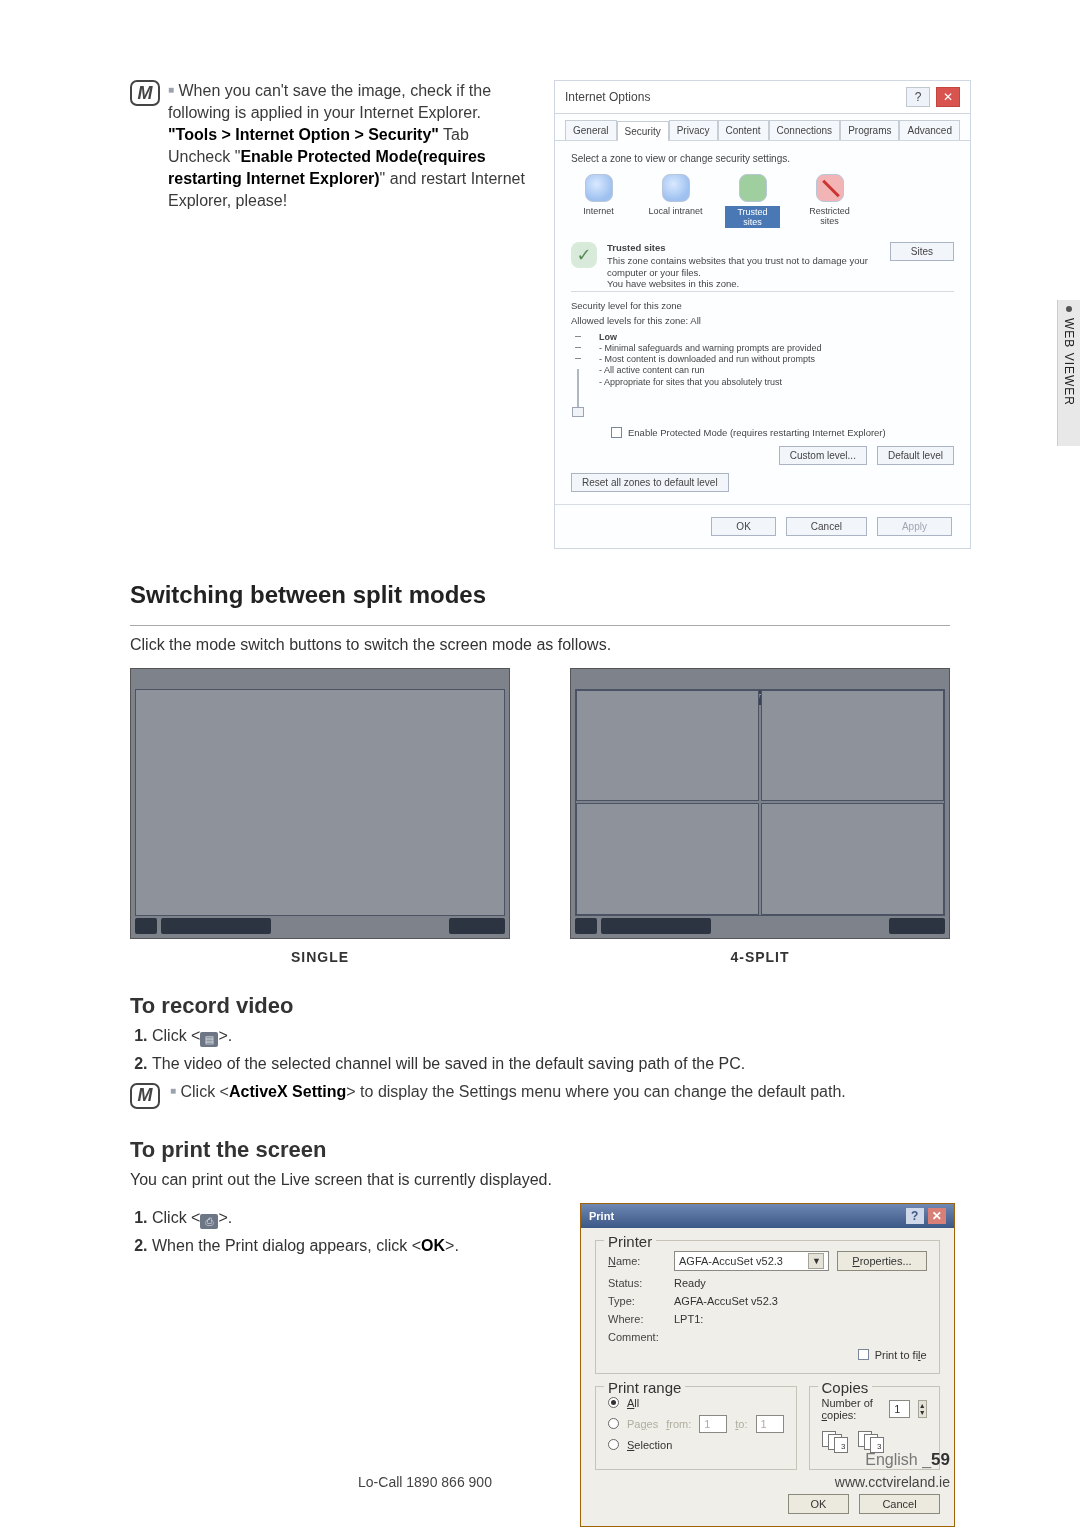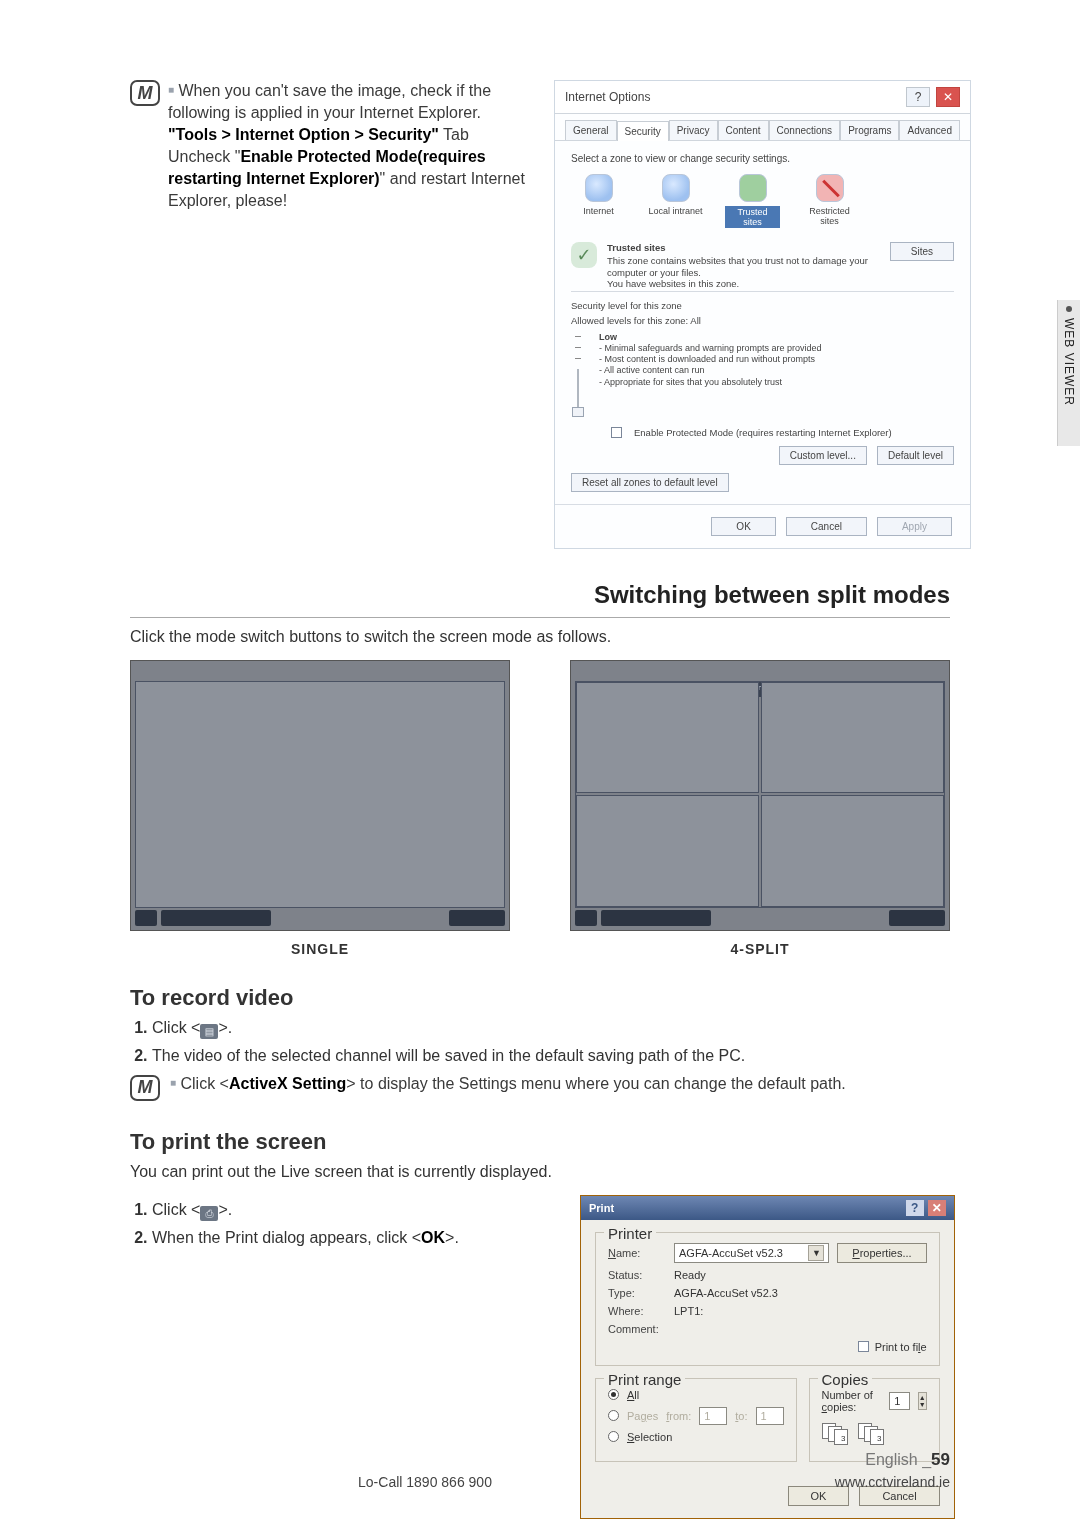--- a/index.html
+++ b/index.html
@@ -34,31 +34,31 @@
   .sites-btn { border: 1px solid #aab4c2; background: #f2f5fa; padding: 3px 20px; font-size: 10px; align-self: flex-start; }
   .fieldset-label { font-size: 9.5px; margin-top: 1px; border-top: 1px solid #d6dbe2; padding-top: 8px; }
   .allowed { font-size: 9.5px; margin-top: 4px; }
   .slider-block { display: flex; gap: 14px; margin-top: 6px; }
   .slider-col { width: 14px; display: flex; flex-direction: column; align-items: center; padding-top: 4px; }
   .slider-tick { width: 6px; height: 1px; background: #888; margin-bottom: 10px; }
   .slider-track { width: 2px; height: 46px; background: #b0b7c0; position: relative; }
   .slider-thumb { position: absolute; width: 12px; height: 10px; background: #f0f3f8; border: 1px solid #9aa4b2; left: -5px; bottom: -2px; }
   .slider-desc { font-size: 9px; line-height: 1.25; }
   .slider-desc b { font-weight: bold; }
-  .epm-row { margin-top: 12px; font-size: 9.5px; display: flex; align-items: center; gap: 12px; padding-left: 40px; }
+  .epm-row { margin-top: 12px; font-size: 9.5px; display: flex; align-items: center; gap: 6px; padding-left: 40px; }
   .chk { width: 11px; height: 11px; border: 1px solid #7a8699; background: #fff; }
   .btn-row { display: flex; gap: 10px; justify-content: flex-end; margin-top: 8px; }
   .win-btn { border: 1px solid #aab4c2; background: #f2f5fa; padding: 3px 10px; font-size: 10px; }
   .btn-row.single { justify-content: flex-start; margin-top: 8px; }
   .dialog-footer { display: flex; gap: 10px; justify-content: flex-end; padding: 12px 18px; border-top: 1px solid #d8dde4; }
   .dialog-footer .win-btn { padding: 3px 24px; }
   .dialog-footer .win-btn.disabled { color: #a0a7b1; }
   .sidebar-tab { position: absolute; right: 0; top: 300px; writing-mode: vertical-rl; background: #e8e8e8; padding: 6px 4px 40px 4px; font-size: 12px; letter-spacing: 1px; display: flex; align-items: center; gap: 6px; border-left: 1px solid #ccc; }
   .sidebar-dot { width: 6px; height: 6px; background: #555; border-radius: 50%; }
-  .h2 { font-size: 24px; font-weight: bold; color: #222; border-bottom: 1px solid #aaa; padding-bottom: 8px; margin: 32px 0 10px 0; text-align: right; }
+  .h2 { font-size: 24px; font-weight: bold; color: #222; border-bottom: 1px solid #aaa; padding-bottom: 16px; margin: 32px 0 10px 0; }
   .body-text { font-size: 16px; color: #333; margin-bottom: 14px; }
   .screens-row { display: flex; gap: 60px; margin-top: 10px; }
   .screen-col { flex: 1; display: flex; flex-direction: column; align-items: center; }
   .screen-box { width: 100%; aspect-ratio: 1.4/1; border: 1px solid #555; background: #7e828a; position: relative; overflow: hidden; }
   .screen-topbar { position: absolute; top: 20px; left: 4px; right: 4px; height: 16px; display: flex; gap: 12px; }
   .sb-pill { flex: 0 0 auto; background: #3b4352; color: #cfd6e2; font-size: 8px; padding: 2px 10px; border-radius: 2px; }
   .sb-pill.dark { background: #1f2733; }
   .screen-caption { font-size: 14px; font-weight: bold; letter-spacing: 1px; margin-top: 10px; color: #333; }
   .split-grid { position: absolute; inset: 20px 4px 22px 4px; display: grid; grid-template-columns: 1fr 1fr; grid-template-rows: 1fr 1fr; gap: 2px; border: 1px solid #4a5263; }
   .split-grid div { border: 1px solid #4a5263; background: #8d929b; }

